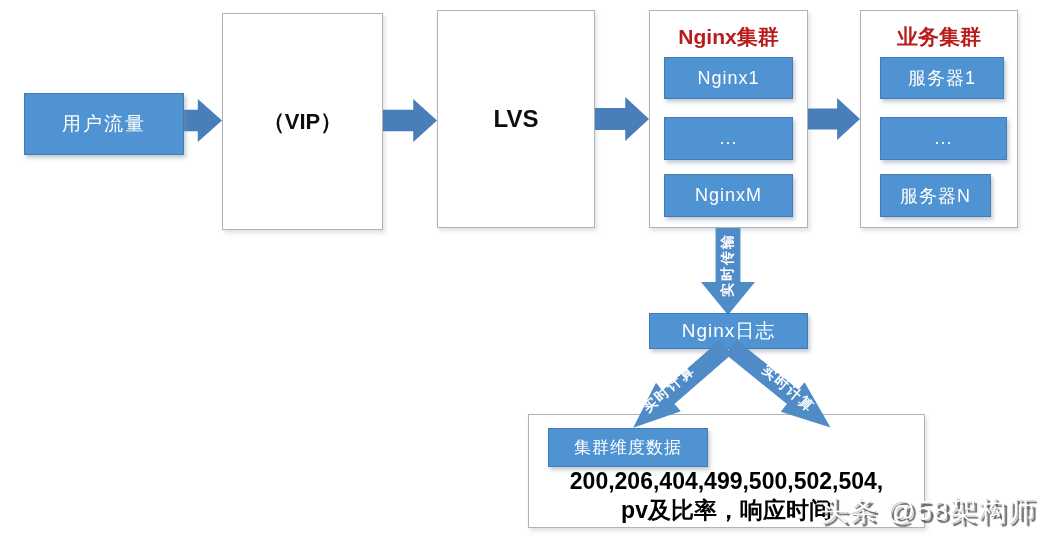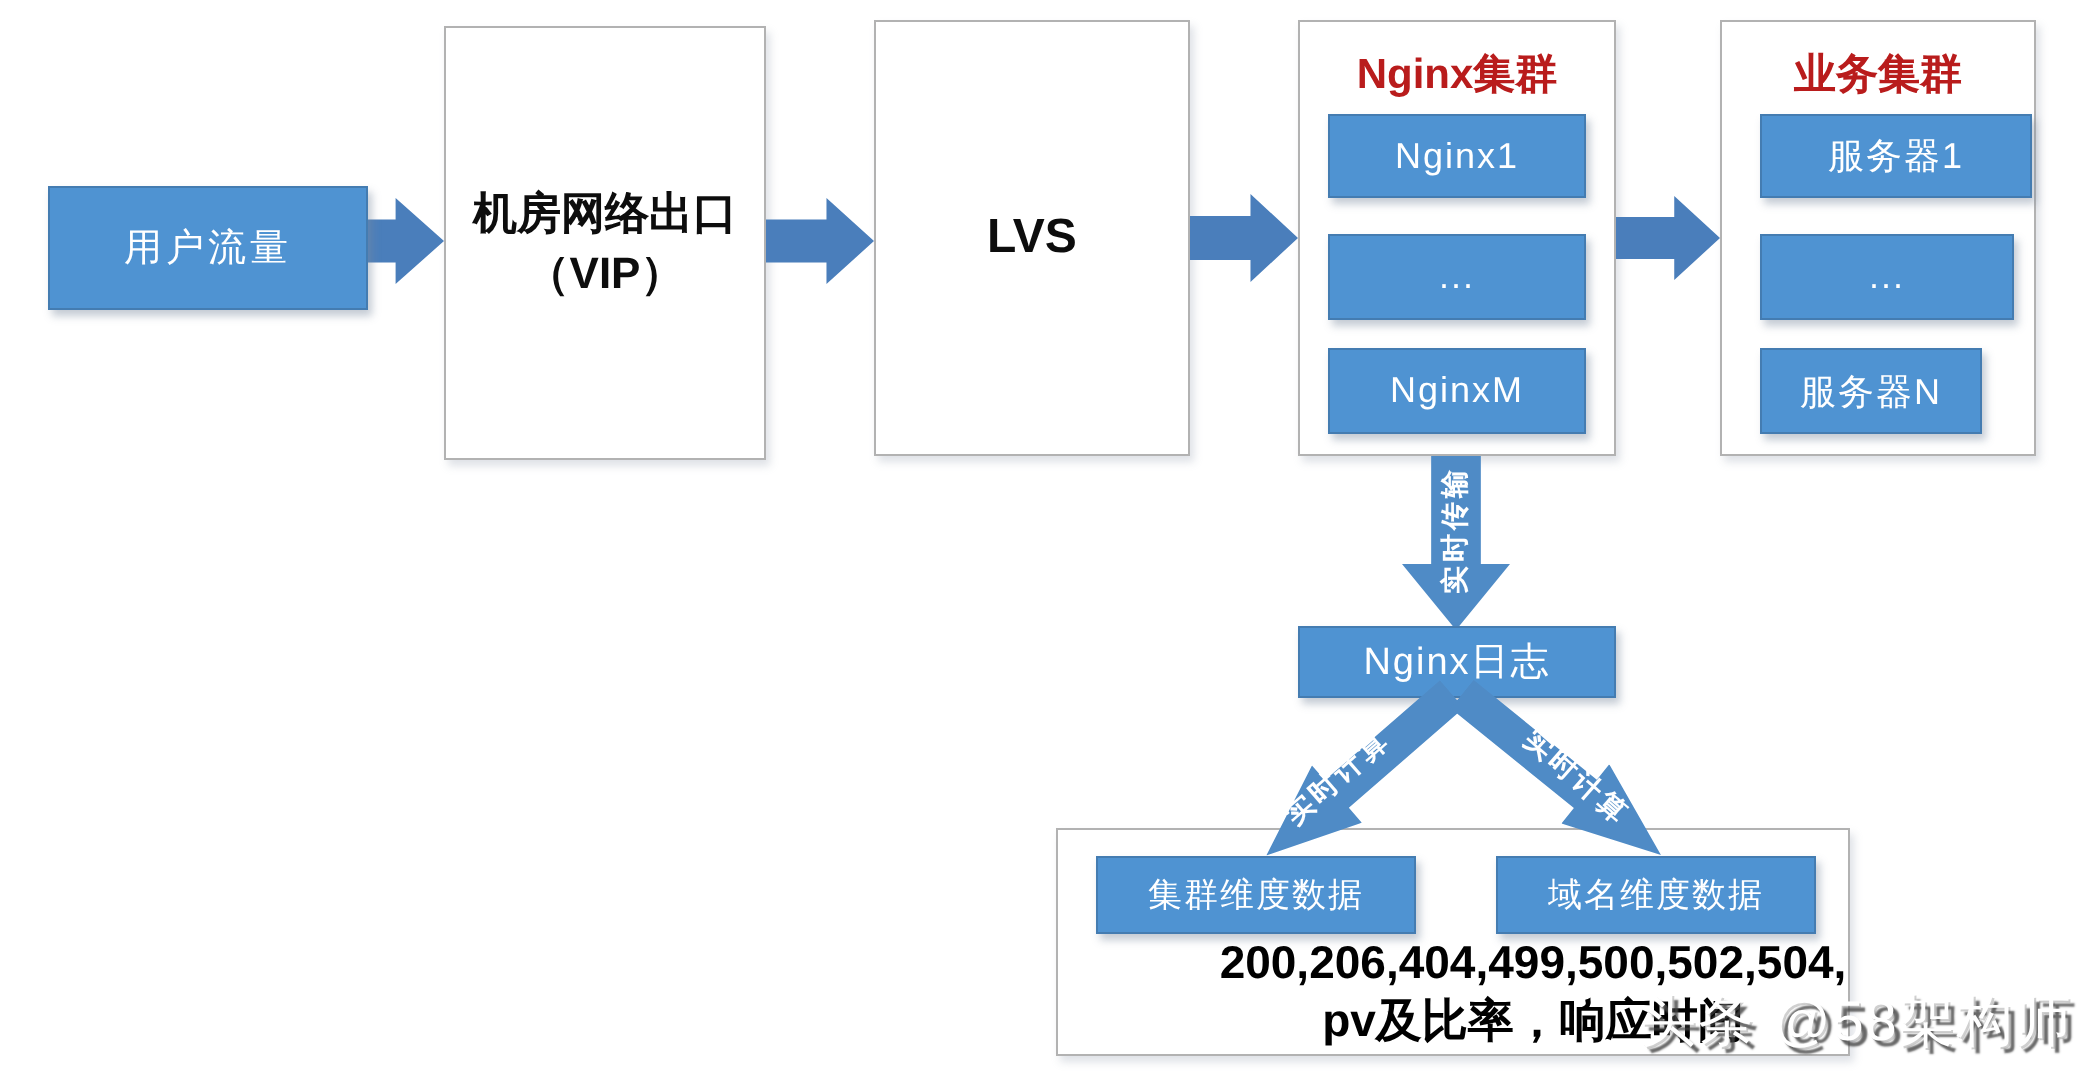--- a/index.html
+++ b/index.html
@@ -28,41 +28,40 @@
   .arrow-diag{background:#4f8bc6;transform-origin:0 50%;
          clip-path:polygon(0 26%,62% 26%,62% 0,100% 50%,62% 100%,62% 74%,0 74%);}
 
   
   .rlabel{position:absolute;color:#ffffff;font-weight:bold;font-size:14px;
           letter-spacing:2px;white-space:nowrap;z-index:6;}
 
   .flow-label{font-size:19px;letter-spacing:2px;}
 
   .stats{position:absolute;left:528px;top:467px;width:397px;text-align:center;
-         font-weight:bold;font-size:23px;line-height:29px;color:#000;z-index:4;padding-left:40px;}
+         font-weight:bold;font-size:23px;line-height:29px;color:#000;z-index:4;}
 
   .watermark{position:absolute;left:820px;top:492px;font-size:28px;font-weight:normal;
          color:#ffffff;letter-spacing:1px;white-space:nowrap;z-index:9;
          text-shadow:3px 3px 1px rgba(70,70,70,.82),1px 1px 0 rgba(120,120,120,.35);}
   .z2{z-index:2}.z3{z-index:3}.z5{z-index:5}
 </style>
 </head>
 <body>
 
 <div class="canvas">
 
   <div class="bbox flow-label z3" style="left:24px;top:93px;width:160px;height:62px;">
     <span>用户流量</span>
   </div>
 
   <div class="arrow arrow-r z2" style="left:167px;top:99px;width:55px;height:43px;"></div>
 
   <div class="wbox" style="left:222px;top:13px;width:161px;height:217px;">
     <div style="position:absolute;inset:0;display:flex;flex-direction:column;align-items:center;justify-content:center;font-weight:bold;font-size:22px;line-height:30px;color:#0d0d0d;">
-      <span>机房网络出口</span>
       <span>（VIP）</span>
     </div>
   </div>
 
   <div class="arrow arrow-r z2" style="left:383px;top:99px;width:54px;height:43px;"></div>
 
   <div class="wbox" style="left:437px;top:10px;width:158px;height:218px;">
     <div style="position:absolute;inset:0;display:flex;align-items:center;justify-content:center;font-weight:bold;font-size:24px;color:#0d0d0d;">
       <span>LVS</span>
     </div>
@@ -81,21 +80,21 @@
   </div>
   <div class="bbox z3" style="left:664px;top:174px;width:129px;height:43px;">
     <span>NginxM</span>
   </div>
 
   <div class="arrow arrow-r z2" style="left:808px;top:98px;width:52px;height:42px;"></div>
 
   <div class="wbox" style="left:860px;top:10px;width:158px;height:218px;">
     <div class="wbox-title" style="top:12px;font-size:21px;">业务集群</div>
   </div>
-  <div class="bbox z3" style="left:880px;top:57px;width:136px;height:42px;">
+  <div class="bbox z3" style="left:880px;top:57px;width:124px;height:42px;">
     <span>服务器1</span>
   </div>
   <div class="bbox z3" style="left:880px;top:117px;width:127px;height:43px;">
     <span>...</span>
   </div>
   <div class="bbox z3" style="left:880px;top:174px;width:111px;height:43px;">
     <span>服务器N</span>
   </div>
 
   <div class="arrow arrow-d z2" style="left:701px;top:228px;width:54px;height:87px;"></div>
@@ -108,23 +107,20 @@
   <div class="arrow arrow-diag z5" style="left:726px;top:328px;width:123px;height:38px;transform:rotate(139deg);"></div>
   <div class="arrow arrow-diag z5" style="left:731px;top:328px;width:128px;height:38px;transform:rotate(39deg);"></div>
   <div class="rlabel" style="left:669px;top:389px;transform:translate(-50%,-50%) rotate(-41deg);">实时计算</div>
   <div class="rlabel" style="left:788px;top:389px;transform:translate(-50%,-50%) rotate(41deg);">实时计算</div>
 
   <div class="wbox" style="left:528px;top:414px;width:397px;height:114px;"></div>
 
   <div class="bbox z3" style="left:548px;top:428px;width:160px;height:39px;font-size:17px;">
     <span>集群维度数据</span>
   </div>
-  <div class="bbox z3" style="left:748px;top:428px;width:160px;height:39px;font-size:17px;">
-    <span>域名维度数据</span>
-  </div>
 
   <div class="stats">
     <div>200,206,404,499,500,502,504,</div>
     <div>pv及比率，响应时间</div>
   </div>
 
   <div class="watermark">头条 @58架构师</div>
 
 </div>
 

